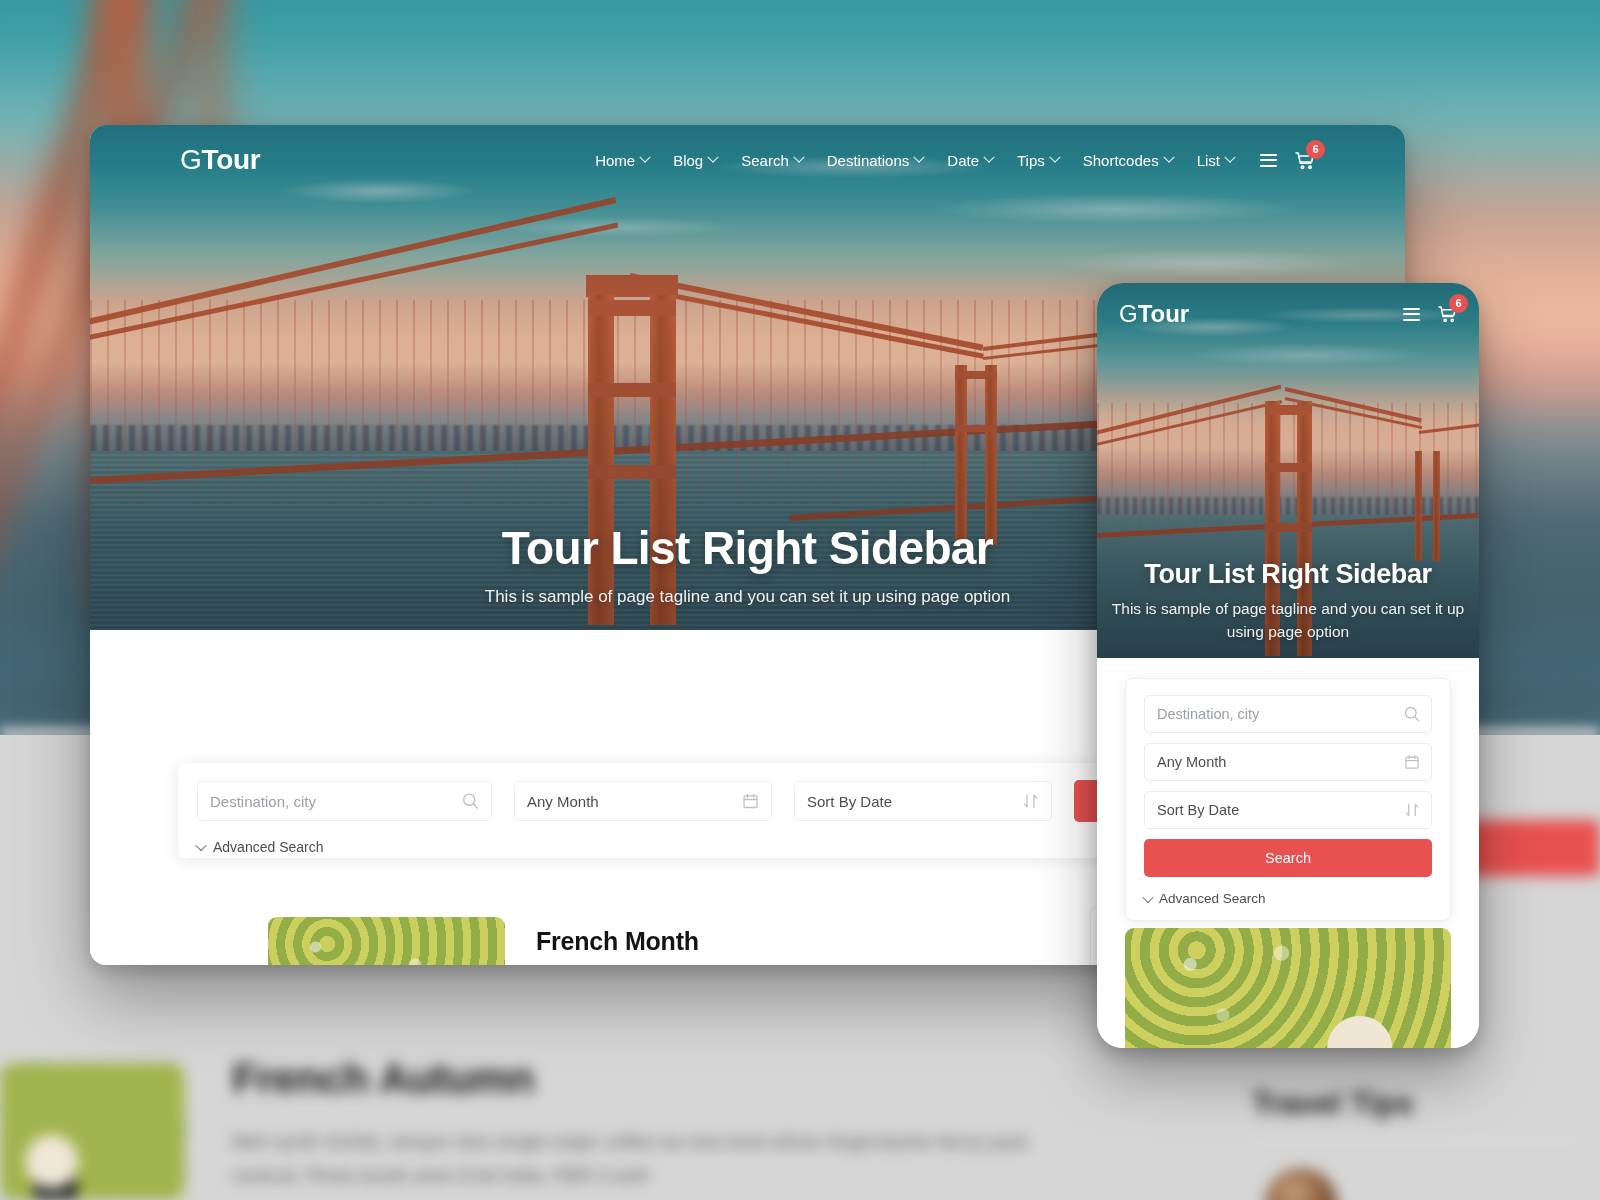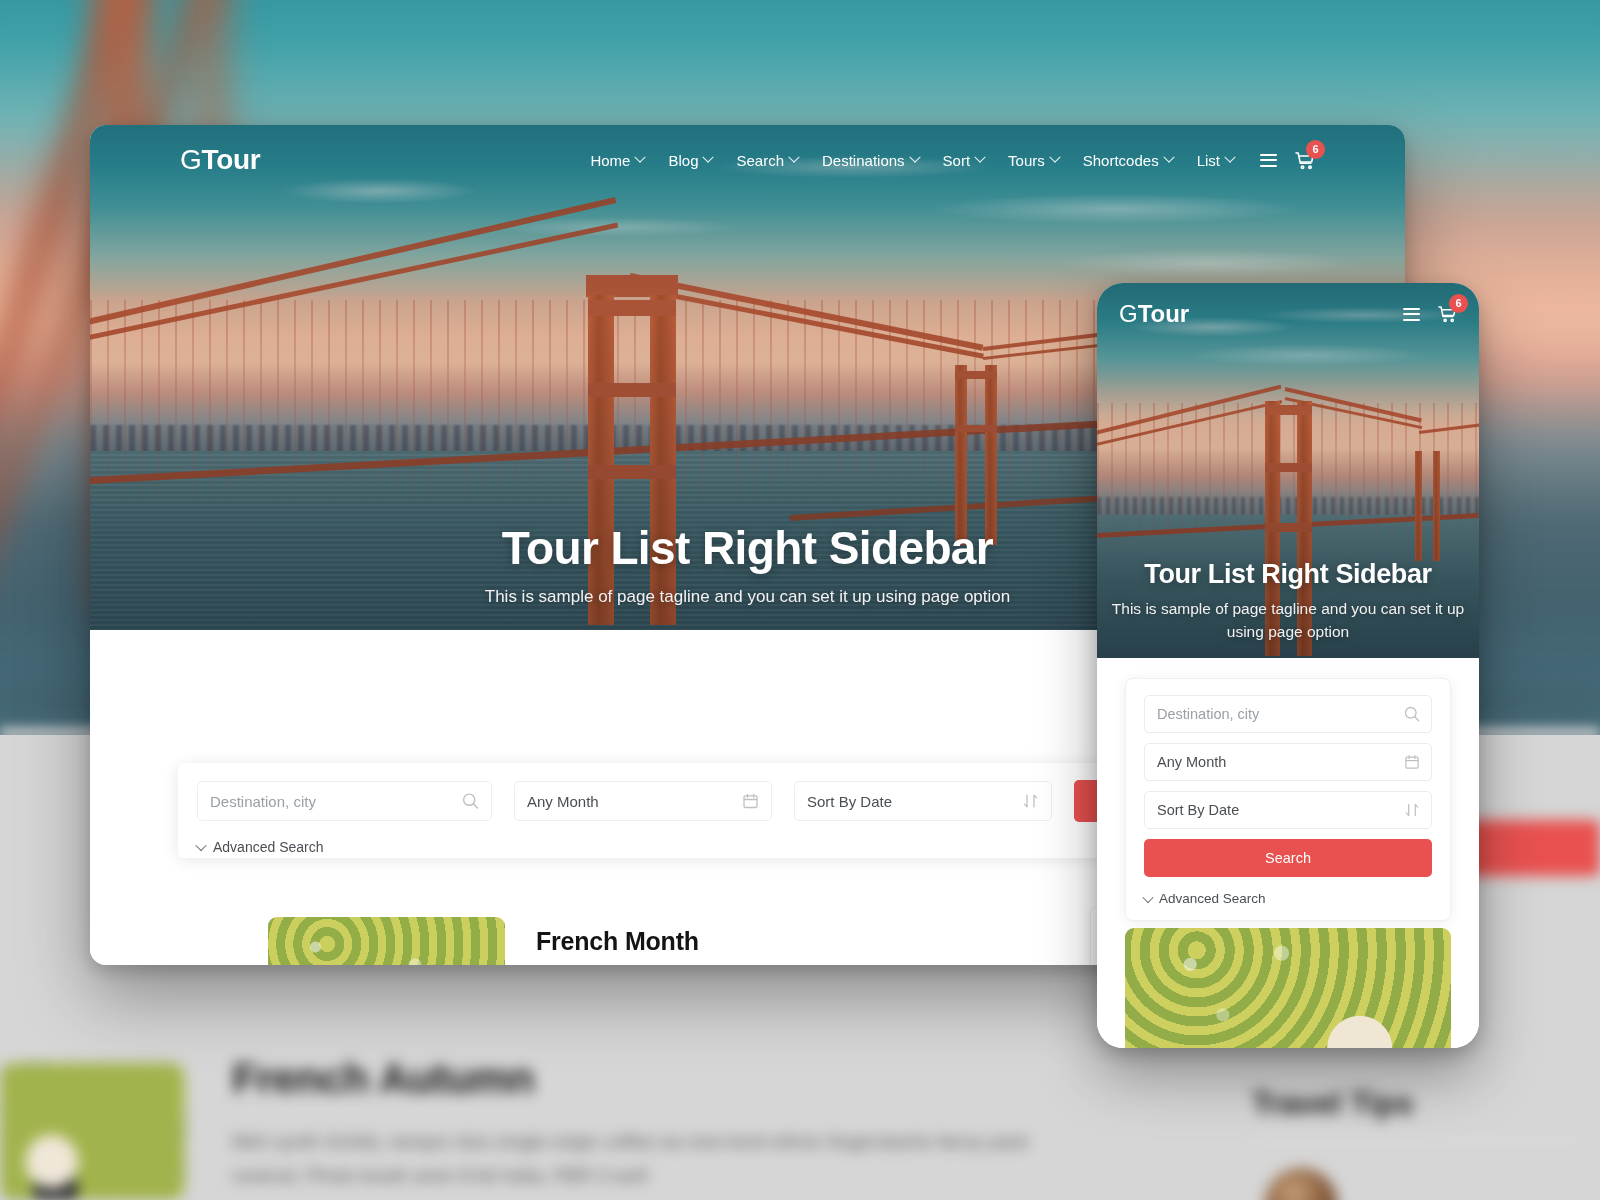--- a/index.html
+++ b/index.html
@@ -455,25 +455,25 @@
             </div>
           <div class="nav-item">
               <span>Search</span>
               <i class="caret"></i>
             </div>
           <div class="nav-item">
               <span>Destinations</span>
               <i class="caret"></i>
             </div>
           <div class="nav-item">
-              <span>Sort</span>
-              <i class="caret"></i>
-            </div>
-          <div class="nav-item">
-              <span>Tours</span>
+              <span>Date</span>
+              <i class="caret"></i>
+            </div>
+          <div class="nav-item">
+              <span>Tips</span>
               <i class="caret"></i>
             </div>
           <div class="nav-item">
               <span>Shortcodes</span>
               <i class="caret"></i>
             </div>
           <div class="nav-item">
               <span>List</span>
               <i class="caret"></i>
             </div>

